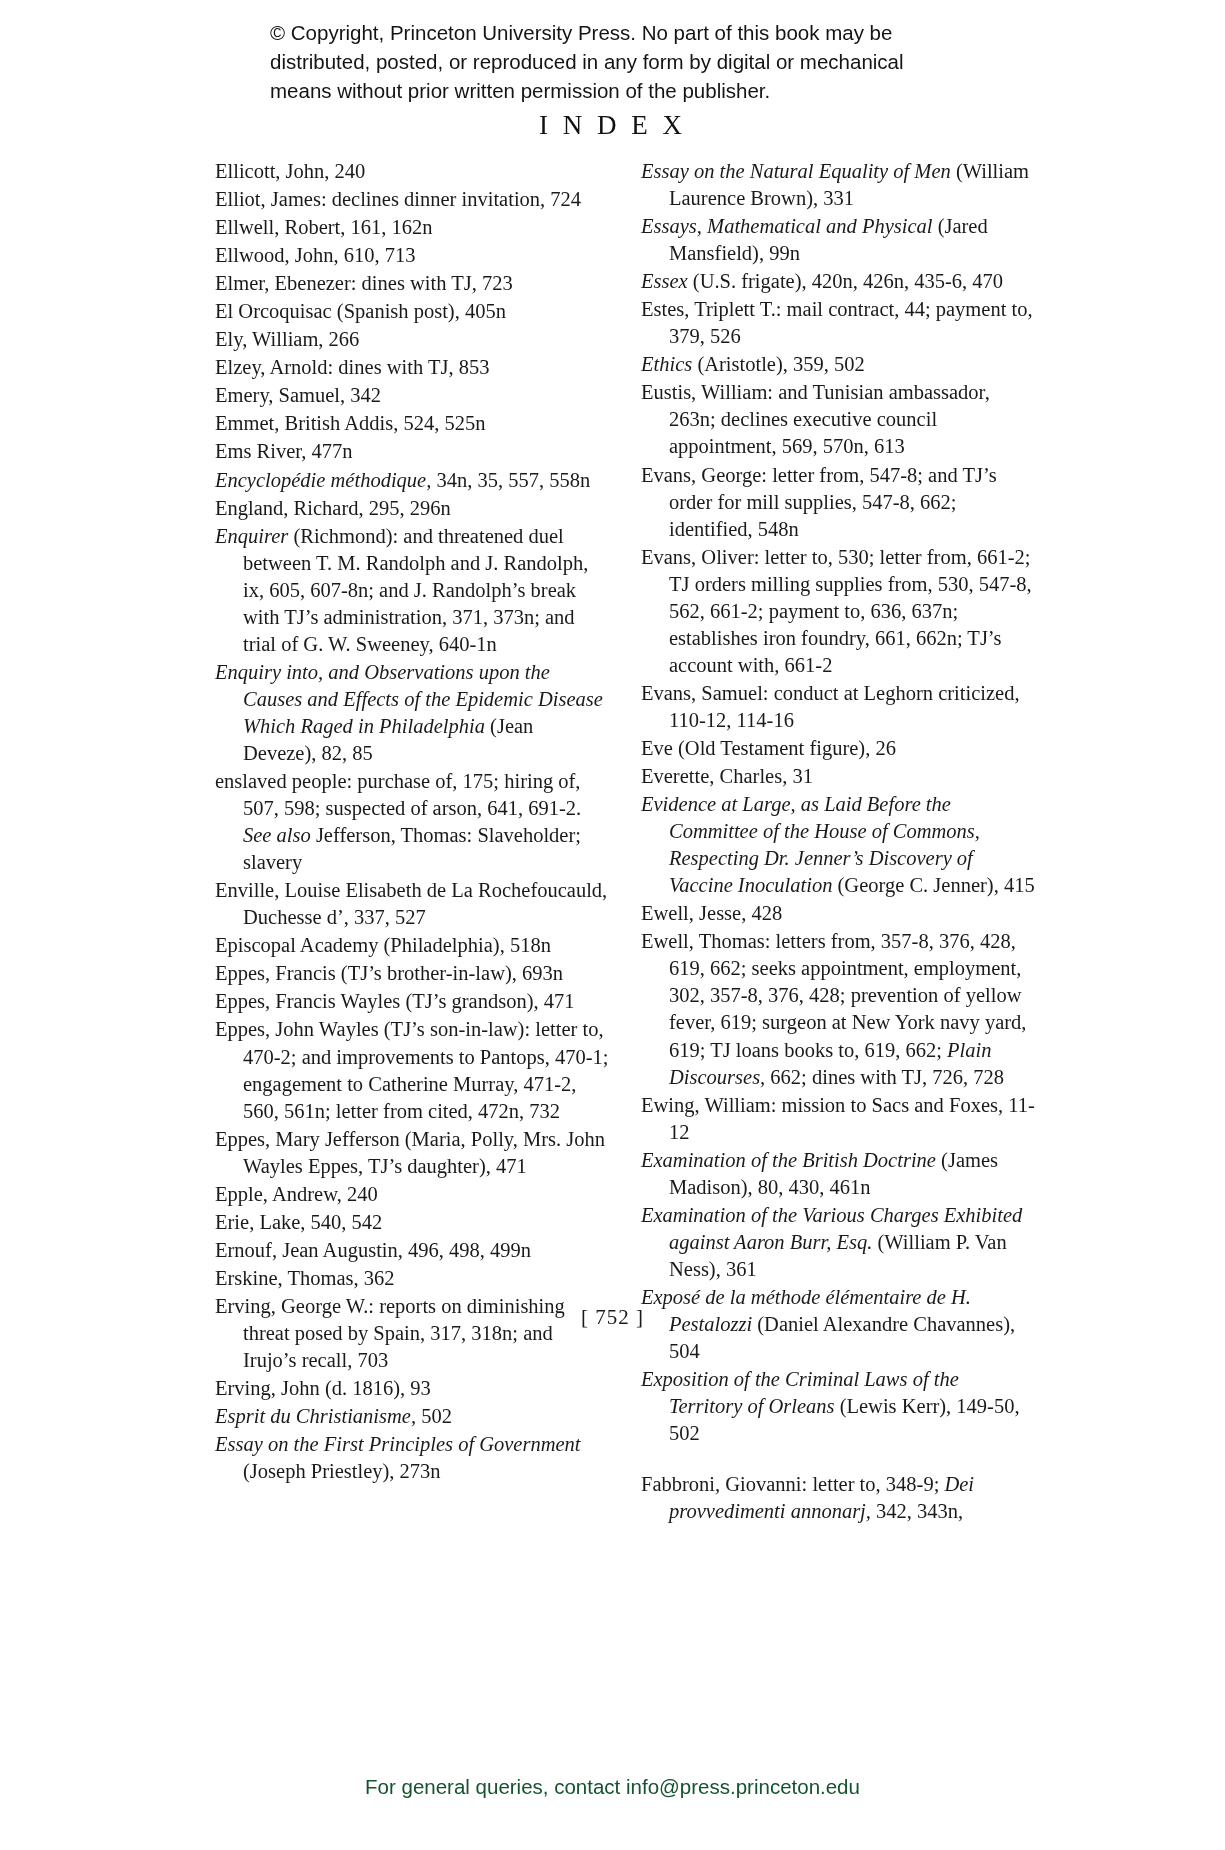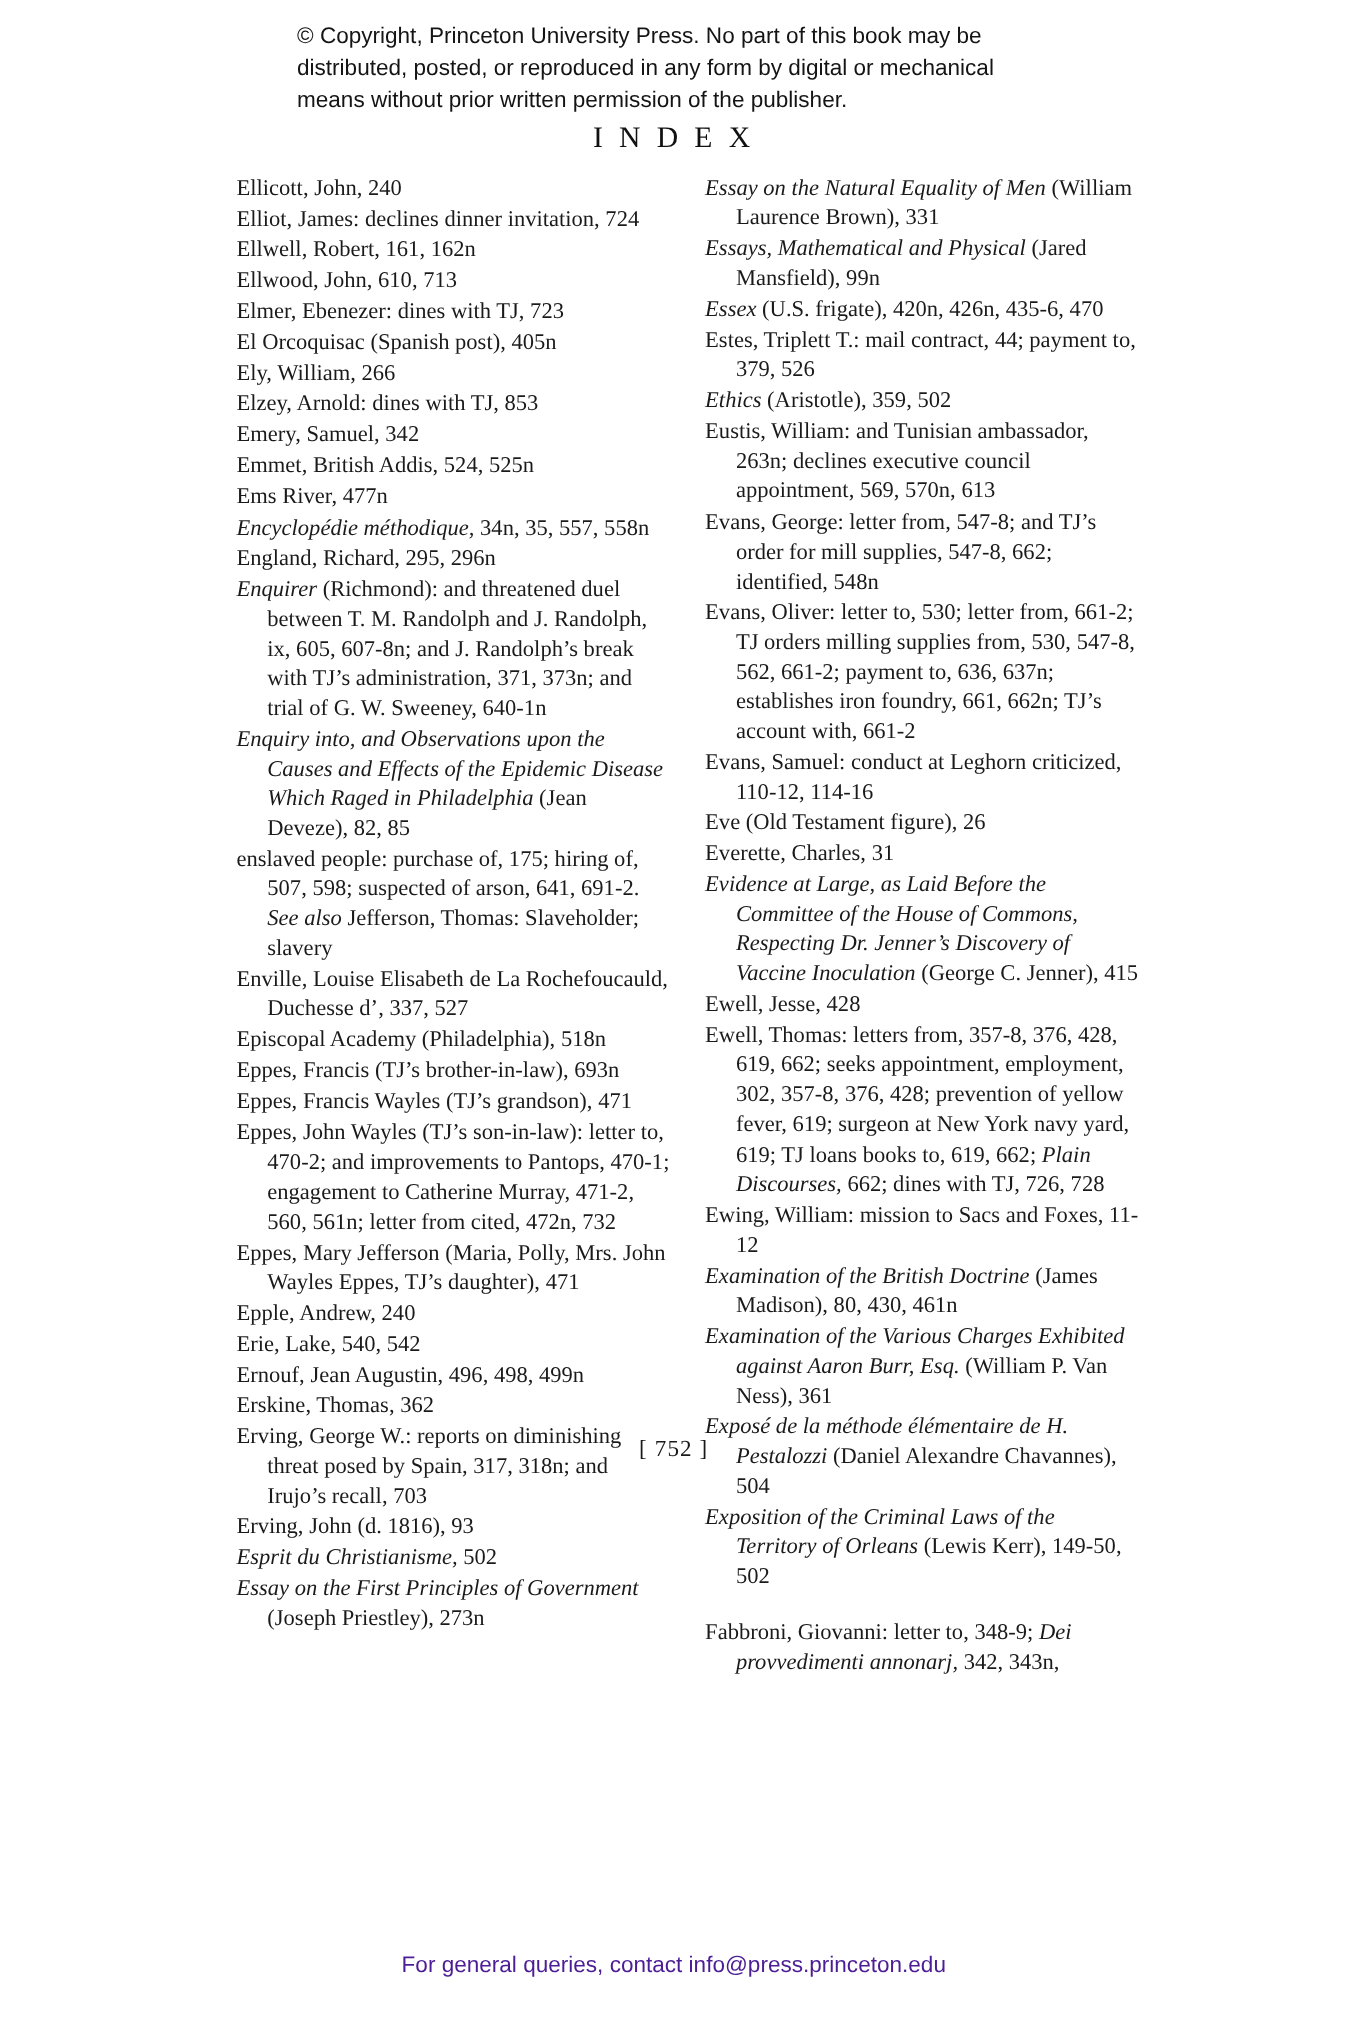--- a/index.html
+++ b/index.html
@@ -81,21 +81,21 @@
     letter-spacing: 1px;
   }
   .footer {
     position: absolute;
     top: 1775px;
     left: 0;
     width: 100%;
     text-align: center;
     font-family: "Liberation Sans", sans-serif;
     font-size: 20.5px;
-    color: #4c1d95;
+    color: #14532d;
   }
 </style>
 </head>
 <body>
 
 <div class="page">
 
   <div class="copyright">© Copyright, Princeton University Press. No part of this book may be distributed, posted, or reproduced in any form by digital or mechanical means without prior written permission of the publisher.</div>
 
   <div class="page-heading">I N D E X</div>

